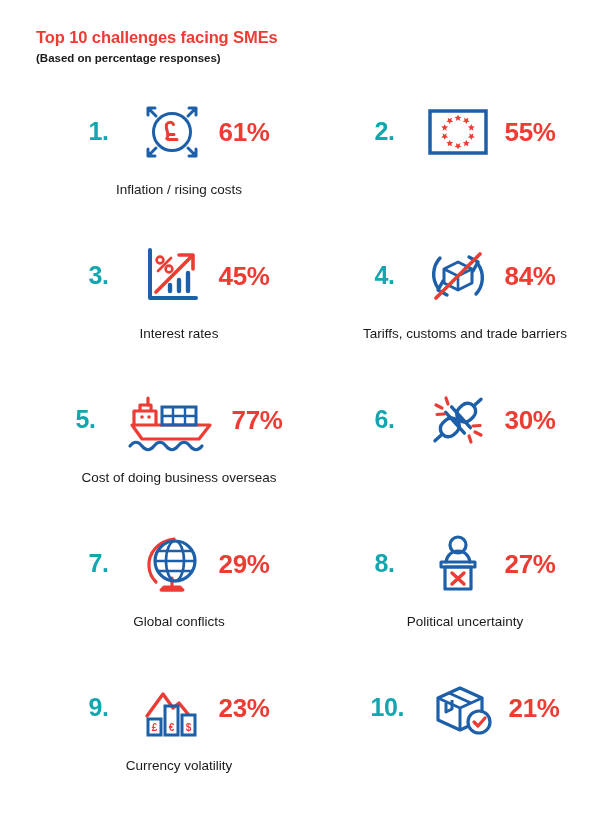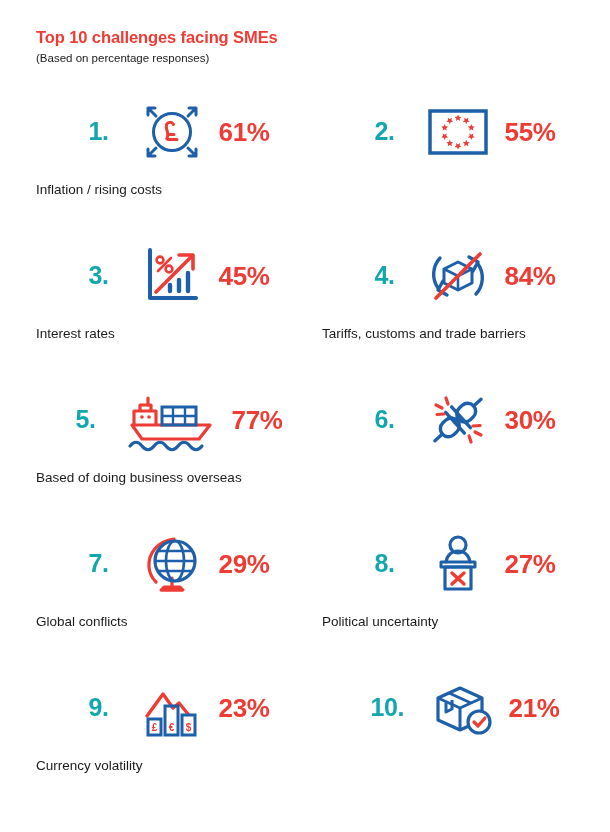--- a/index.html
+++ b/index.html
@@ -28,21 +28,21 @@
     color: #EE3B33;
     font-size: 16.5px;
     font-weight: bold;
     letter-spacing: -0.1px;
     line-height: 1.15;
     margin: 0 0 5px 0;
   }
   .subtitle {
     color: #1a1a1a;
     font-size: 11.5px;
-    font-weight: normal;
+    font-weight: bold;
     line-height: 1.2;
     margin: 0;
   }
 
   
   .grid {
     display: grid;
     grid-template-columns: 286px 286px;
     grid-auto-rows: 144px;
     column-gap: 0px;
@@ -86,20 +86,21 @@
     font-weight: bold;
     line-height: 1;
     margin-left: 8px;
     flex: 0 0 auto;
     letter-spacing: -0.4px;
   }
   .label {
     color: #1a1a1a;
     font-size: 13.5px;
     line-height: 1.25;
+    text-align: center;
     width: 100%;
     margin-top: 2px;
   }
 </style>
 </head>
 <body>
 
 <div class="page">
 
   <div class="header">
@@ -222,21 +223,21 @@
             <path d="M28 23v-7" stroke="#EE3B33" stroke-width="3.2" stroke-linecap="round"></path>
             <circle cx="22" cy="35" r="1.8" fill="#EE3B33"></circle>
             <circle cx="29" cy="35" r="1.8" fill="#EE3B33"></circle>
             <rect x="42" y="25" width="34" height="18" stroke="#1D5FA8" stroke-width="3"></rect>
             <path d="M42 34h34M53 25v18M65 25v18" stroke="#1D5FA8" stroke-width="2.4"></path>
             <path d="M10 64c4-5 8-5 12 0s8 5 12 0 8-5 12 0 8 5 12 0 8-5 12 0 8 5 12 0" stroke="#1D5FA8" stroke-width="3.2" stroke-linecap="round" stroke-linejoin="round"></path>
           </svg>
         </div>
         <div class="pct">77%</div>
       </div>
-      <div class="label">Based of doing business overseas</div>
+      <div class="label">Cost of doing business overseas</div>
     </div>
 
     <div class="item">
       <div class="item-top">
         <div class="rank">6.</div>
         <div class="icon-wrap">
           <svg width="76" height="76" viewBox="0 0 76 76" fill="none">
             <g transform="rotate(-42 38 38)">
               <rect x="39" y="30" width="20" height="16" rx="8" stroke="#1D5FA8" stroke-width="3.4"></rect>
               <rect x="17" y="30" width="20" height="16" rx="8" stroke="#1D5FA8" stroke-width="3.4"></rect>

